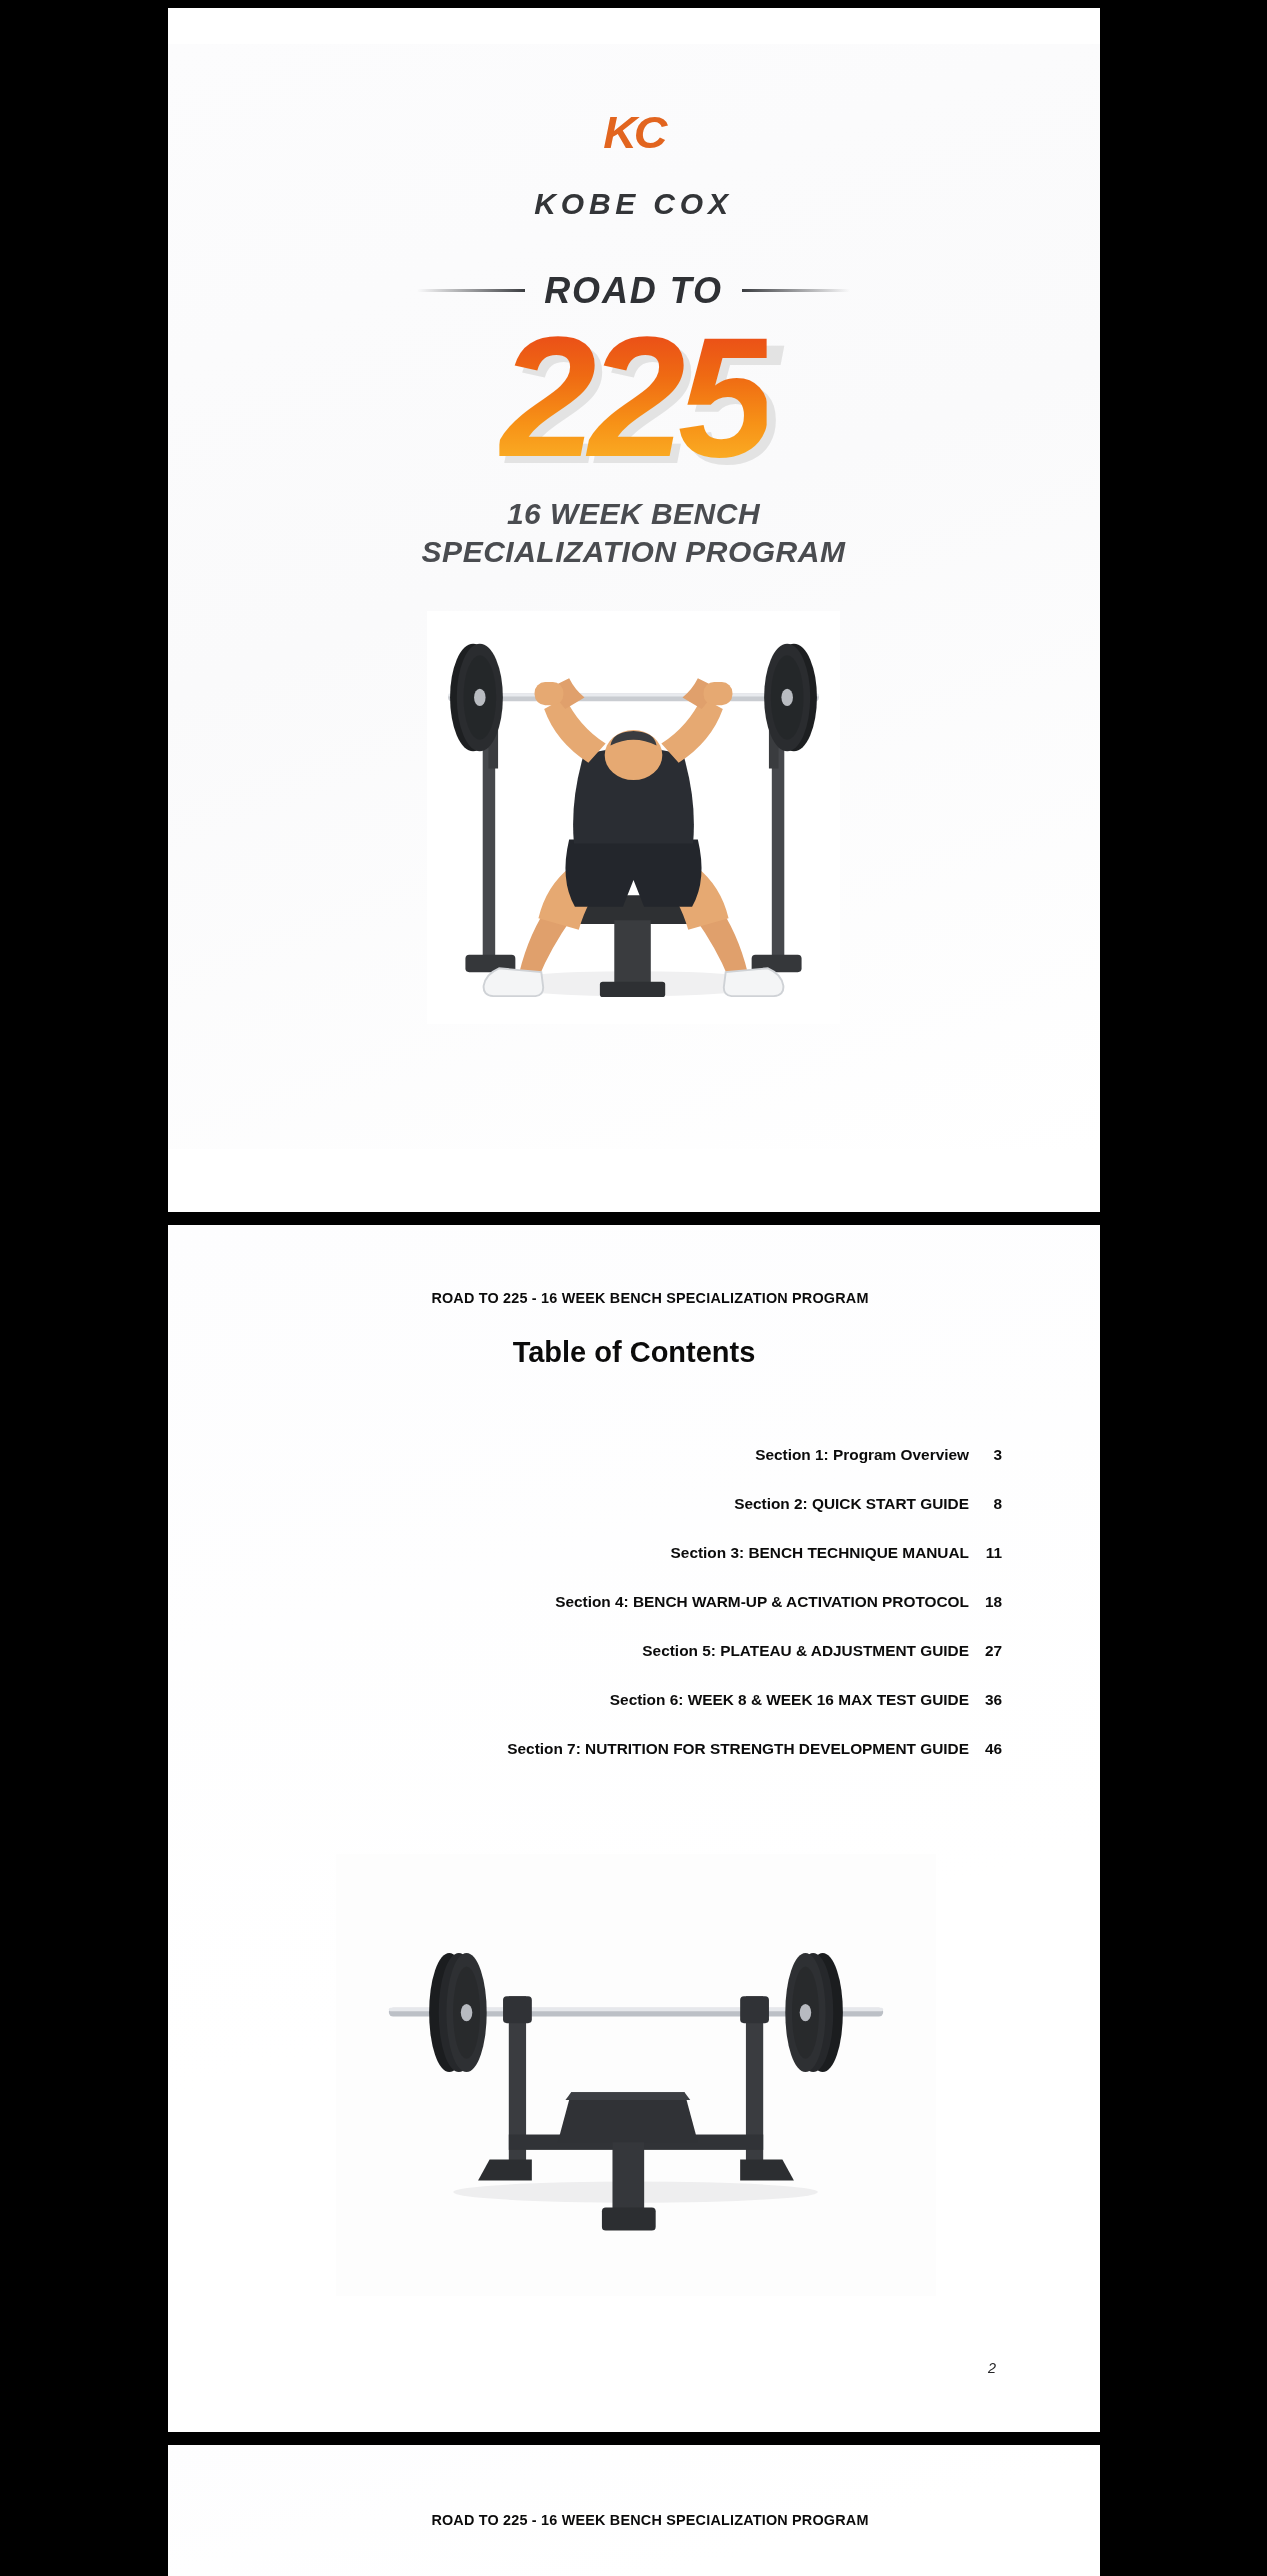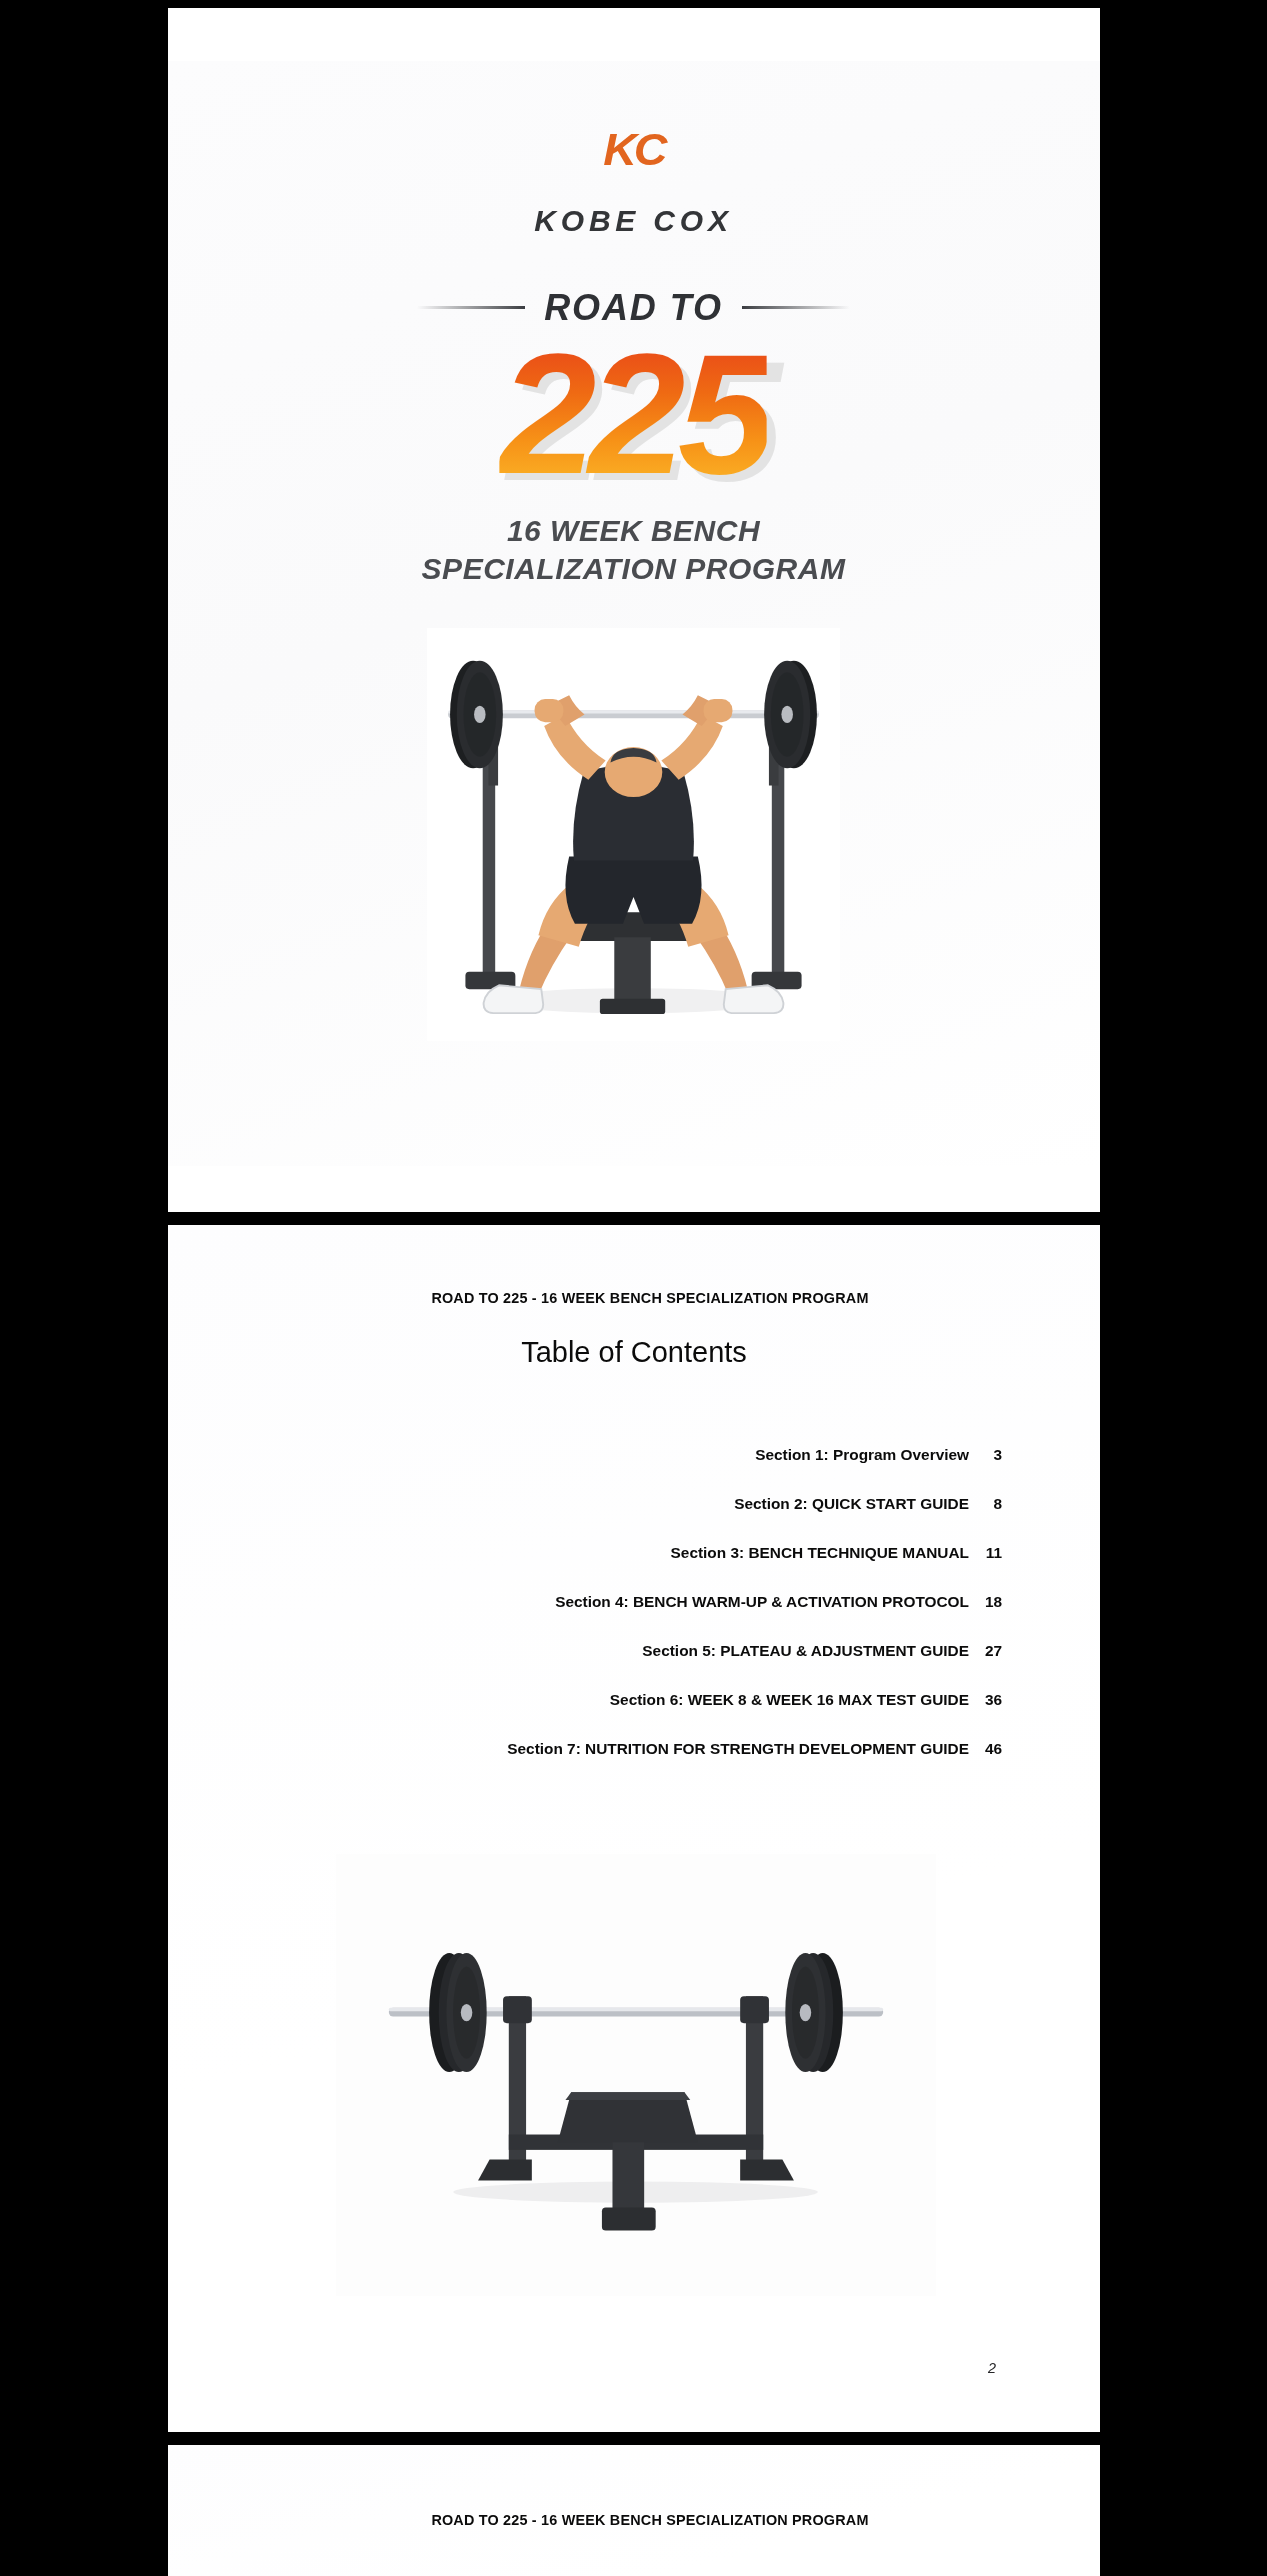--- a/index.html
+++ b/index.html
@@ -34,21 +34,21 @@
   }
 
   .page-1 { height: 1204px; }
   .page-2 { height: 1207px; }
   .page-3 { height: 192px; }
 
   
   .cover-panel {
     position: absolute;
     left: 0px;
-    top: 53px;
+    top: 36px;
     width: 953px;
     height: 1105px;
     background: linear-gradient(160deg, #fcfcfd 0%, #fafafb 45%, #ffffff 100%);
   }
 
   .cover-inner {
     position: absolute;
     left: 91px;
     top: 67px;
     width: 749px;
@@ -189,21 +189,21 @@
     padding-left: 32px;
   }
 
   .page-title {
     position: absolute;
     left: 0;
     top: 111px;
     width: 932px;
     text-align: center;
     font-size: 29px;
-    font-weight: normal;
+    font-weight: bold;
     color: #0b0b0b;
   }
 
   .toc {
     position: absolute;
     left: 104px;
     top: 221px;
     width: 730px;
   }
 

